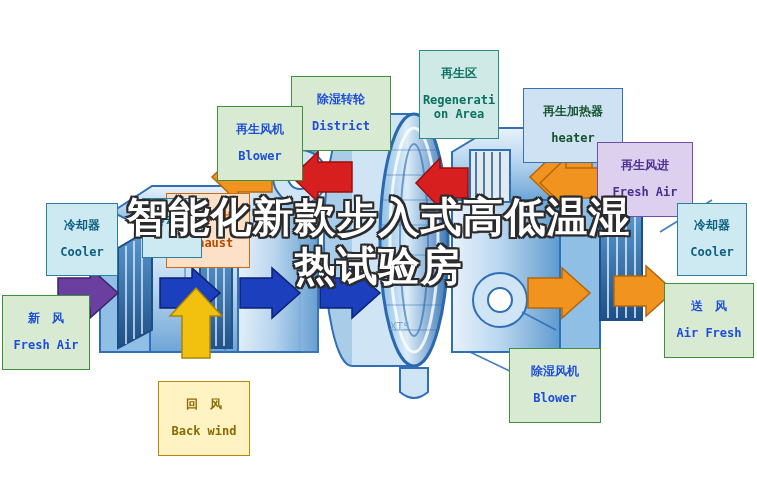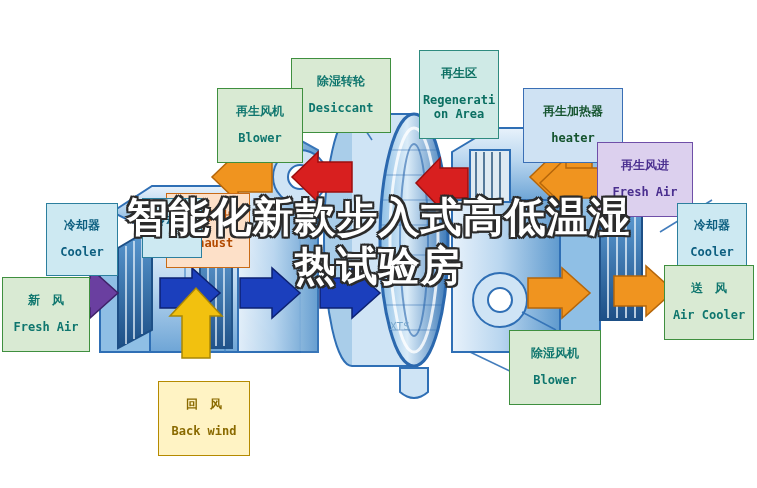--- a/index.html
+++ b/index.html
@@ -17,21 +17,21 @@
     text-align:center;
     line-height:1.12;
     font-weight:bold;
     white-space:pre-line;
     letter-spacing:0px;
   }
   .lbl .cn{display:block;font-family:"DejaVu Sans",sans-serif;}
   .lbl .en{display:block;font-family:"DejaVu Sans Mono","Liberation Mono",monospace;}
 
   
-  .box-green{background:#d9ead3;border:1px solid #3f8f3f;color:#0f766e;}
+  .box-green{background:#d9ead3;border:1px solid #3f8f3f;color:#1d4ed8;margin-top:18px;}
   .box-teal {background:#cfeae6;border:1px solid #2e8b7f;color:#0b6f62;}
   .box-blue {background:#cfe2f3;border:1px solid #3a6fb5;color:#14532d;}
   .box-purple{background:#dcd0ee;border:1px solid #6f4fa8;color:#4a2f8f;}
   .box-orange{background:#fde0c8;border:1px solid #c86a16;color:#b24a00;}
   .box-yellow{background:#fff3c4;border:1px solid #b58a00;color:#8a6a00;}
   .box-cyan {background:#cde9f2;border:1px solid #2c7f9e;color:#0d5f80;}
 
   
   #wm{
     position:absolute;left:0;top:196px;width:757px;
@@ -204,21 +204,21 @@
       <line x1="470" y1="100" x2="462" y2="130"></line>
       <line x1="262" y1="122" x2="290" y2="150"></line>
       <line x1="712" y1="200" x2="660" y2="232"></line>
       <line x1="556" y1="330" x2="522" y2="312"></line>
       <line x1="512" y1="372" x2="470" y2="352"></line>
     </g>
   </svg>
 
   <div class="lbl box-green" style="left:291px;top:58px;width:100px;padding:3px 2px;font-size:12px;">
     <span class="cn">除湿转轮</span>
-    <span class="en">Desiccant</span>
+    <span class="en">District</span>
   </div>
 
   <div class="lbl box-teal" style="left:419px;top:50px;width:80px;padding:3px 2px;font-size:12px;">
     <span class="cn">再生区</span>
     <span class="en">Regenerati
 on Area</span>
   </div>
 
   <div class="lbl box-green" style="left:217px;top:88px;width:86px;padding:3px 8px;font-size:12px;">
     <span class="cn">再生风机</span>
@@ -255,21 +255,21 @@
     <span class="en">Cooler</span>
   </div>
 
   <div class="lbl box-green" style="left:2px;top:277px;width:88px;padding:3px 0;font-size:12px;">
     <span class="cn">新　风</span>
     <span class="en">Fresh Air</span>
   </div>
 
   <div class="lbl box-green" style="left:664px;top:265px;width:90px;padding:3px 2px;font-size:12px;">
     <span class="cn">送　风</span>
-    <span class="en">Air Cooler</span>
+    <span class="en">Air Fresh</span>
   </div>
 
   <div class="lbl box-yellow" style="left:158px;top:381px;width:92px;padding:3px 2px;font-size:12px;">
     <span class="cn">回　风</span>
     <span class="en">Back wind</span>
   </div>
 
   <div class="lbl box-green" style="left:509px;top:330px;width:92px;padding:3px 2px;font-size:12px;">
     <span class="cn">除湿风机</span>
     <span class="en">Blower</span>

